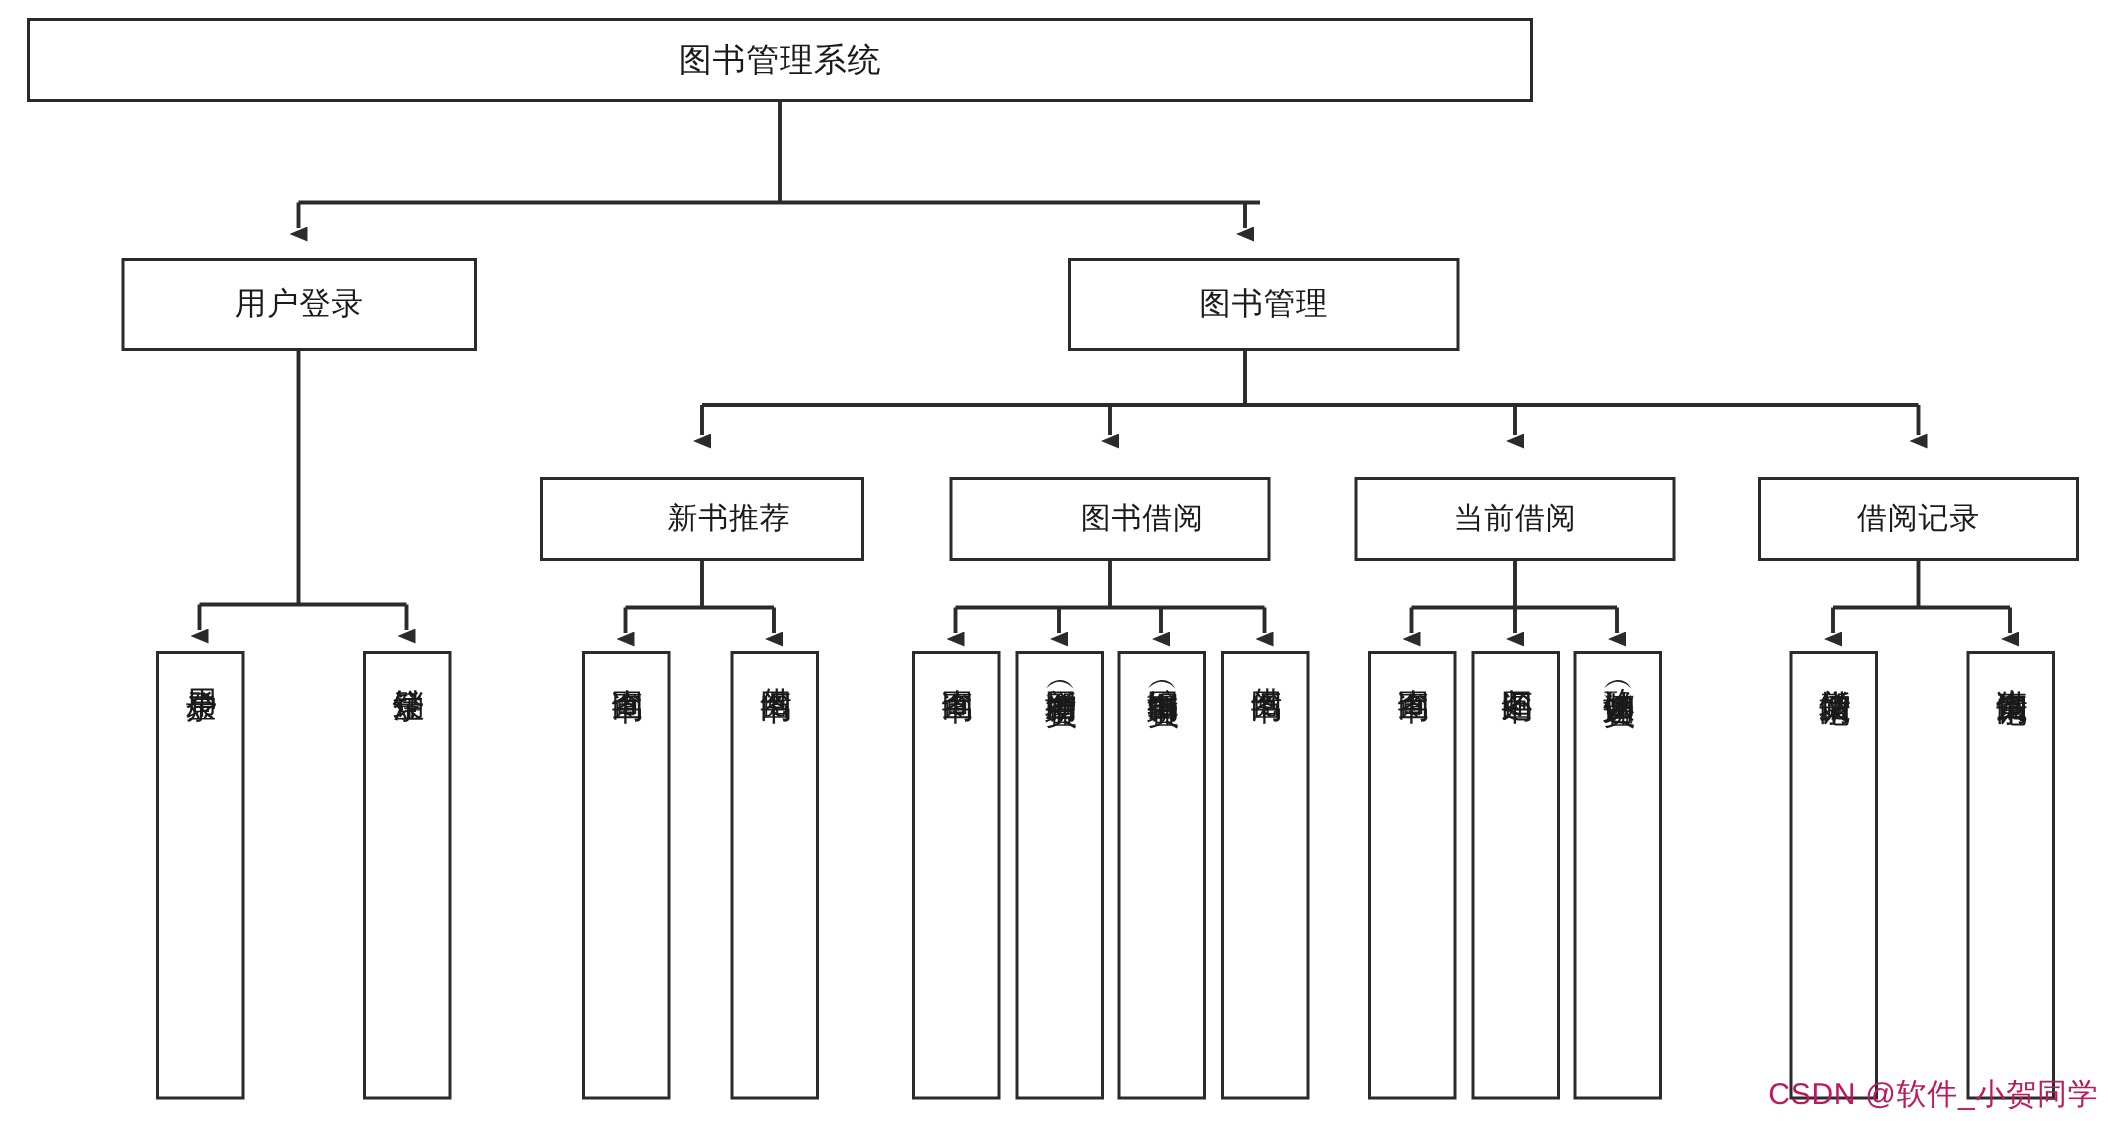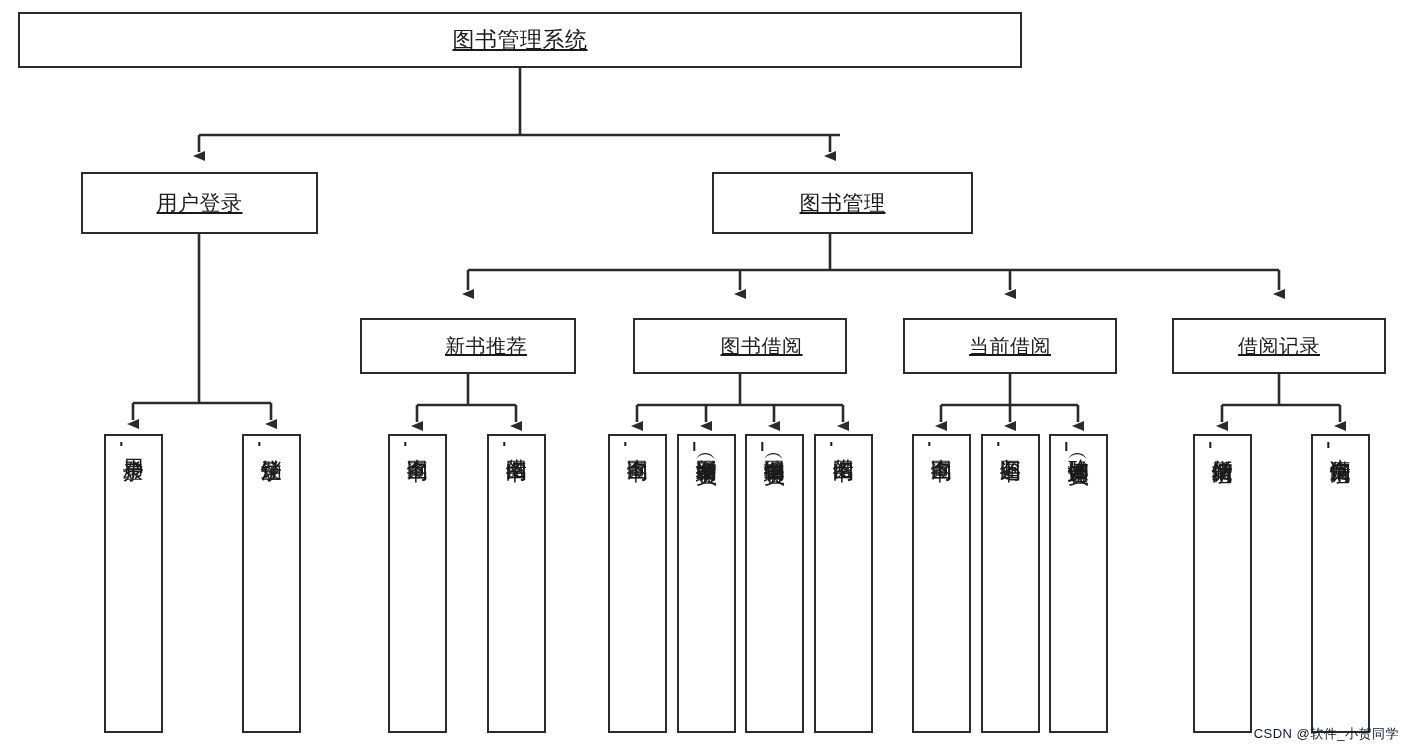--- a/index.html
+++ b/index.html
@@ -32,21 +32,20 @@
     border: 2px solid #2b2b2b;
     display: flex;
     align-items: center;
     justify-content: center;
     color: #1a1a1a;
   }
   .node .label {
     text-align: right;
     line-height: 1.12;
     letter-spacing: 0.5px;
-    text-decoration: underline;
   }
   .node-root .label { font-size: 22px; }
   .node-l2 .label { font-size: 21px; }
   .node-l3 .label { font-size: 20px; }
   .node-leaf {
     align-items: flex-start;
     justify-content: center;
     padding-top: 6px;
   }
   .node-leaf .label {
@@ -54,22 +53,22 @@
     text-orientation: upright;
     font-size: 21px;
     line-height: 1.22;
     letter-spacing: 1px;
     white-space: nowrap;
   }
   .watermark {
     position: absolute;
     right: 6px;
     bottom: 4px;
-    font-size: 13px;
-    color: #0f172a;
+    font-size: 20px;
+    color: #be185d;
     letter-spacing: 0.5px;
     white-space: nowrap;
     user-select: none;
   }
 </style>
 </head>
 <body>
 
 <div id="canvas">
 

